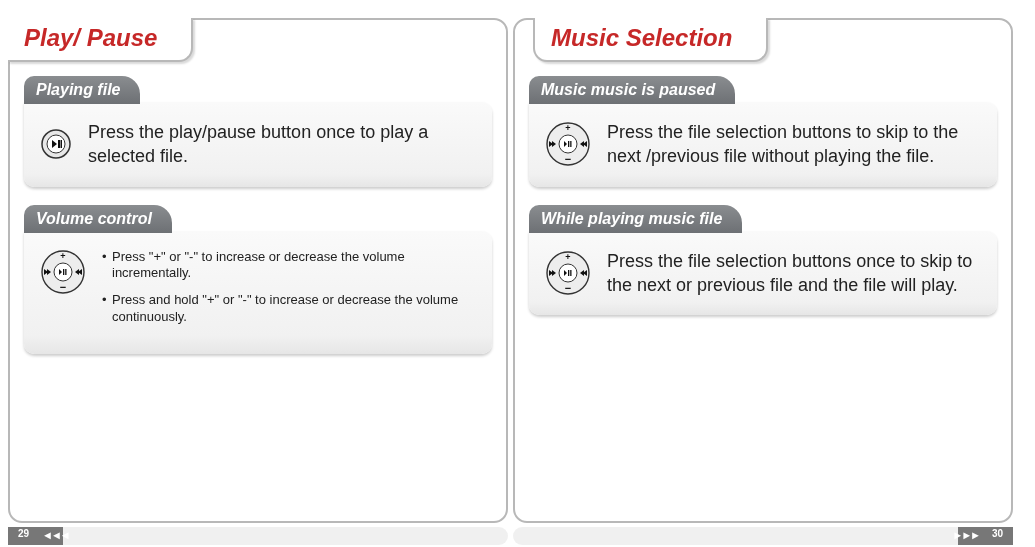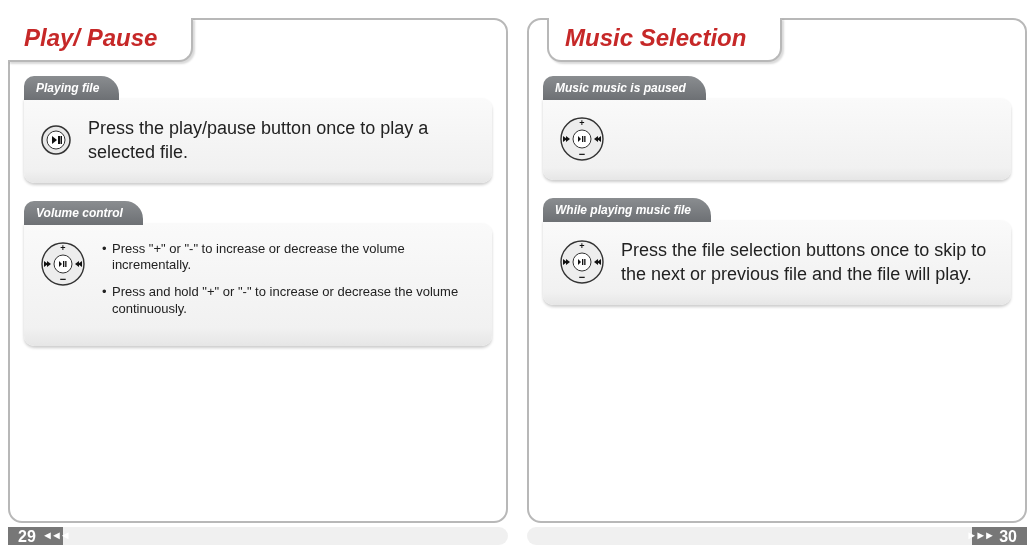--- a/index.html
+++ b/index.html
@@ -11,21 +11,21 @@
     position: relative;
     overflow: hidden;
   }
   .page {
     position: absolute;
     top: 0;
     width: 500px;
     height: 547px;
   }
   .page.left { left: 8px; }
-  .page.right { right: 8px; }
+  .page.right { right: 22px; }
 
   .panel {
     position: absolute;
     top: 18px;
     left: 0;
     right: 0;
     bottom: 24px;
     border: 2px solid #b8b8b8;
     border-radius: 14px;
     background: #fff;
@@ -55,21 +55,21 @@
     margin: 0 14px 18px 14px;
   }
   .sections { padding-top: 56px; }
 
   .sec-header {
     display: inline-block;
     background: linear-gradient(#8a8d90,#6d7074);
     color: #fff;
     font-weight: bold;
     font-style: italic;
-    font-size: 12px;
+    font-size: 16px;
     padding: 5px 20px 5px 12px;
     border-top-left-radius: 10px;
     border-top-right-radius: 18px;
     position: relative;
     z-index: 2;
   }
 
   .sec-body {
     background: linear-gradient(#fafafa,#f1f1f1 85%,#e6e6e6);
     border-radius: 0 10px 10px 10px;
@@ -111,21 +111,21 @@
     border-bottom-right-radius: 9px;
   }
   .page.right .page-num-bar {
     background: linear-gradient(to left,#777 0,#777 55px,#f0f0f0 55px,#f0f0f0 100%);
     border-top-left-radius: 9px;
     border-bottom-left-radius: 9px;
   }
   .page-num {
     position: absolute;
     color: #fff;
-    font-size: 16px;
+    font-size: 10px;
     font-weight: bold;
     top: 1px;
   }
   .page.left .page-num { left: 10px; }
   .page.right .page-num { right: 10px; }
   .page-arrows {
     position: absolute;
     top: 2px;
     font-size: 11px;
     color: #fff;
@@ -213,20 +213,21 @@
               <circle cx="23" cy="23" r="9" fill="#fff" stroke="#333" stroke-width="1"></circle>
               <text x="23" y="10" text-anchor="middle" font-size="9" fill="#111" font-weight="bold">+</text>
               <text x="23" y="42" text-anchor="middle" font-size="11" fill="#111" font-weight="bold">−</text>
               <path d="M7 20 L11 23 L7 26 Z M4 20 L8 23 L4 26 Z" fill="#111"></path>
               <path d="M39 20 L35 23 L39 26 Z M42 20 L38 23 L42 26 Z" fill="#111"></path>
               <path d="M19 20 L22 23 L19 26 Z" fill="#111"></path>
               <rect x="23" y="20" width="1.3" height="6" fill="#111"></rect>
               <rect x="25.2" y="20" width="1.3" height="6" fill="#111"></rect>
             </svg>
           </div>
+          <div class="body-text">Press the file selection buttons to skip to the next /previous file without playing the file.</div>
         </div>
       </div>
 
       <div class="section">
         <div class="sec-header">While playing music file</div>
         <div class="sec-body">
           <div class="icon-wrap">
             <svg class="icon" width="46" height="46" viewBox="0 0 46 46">
               <circle cx="23" cy="23" r="21" fill="#ededed" stroke="#333" stroke-width="1.4"></circle>
               <circle cx="23" cy="23" r="9" fill="#fff" stroke="#333" stroke-width="1"></circle>

